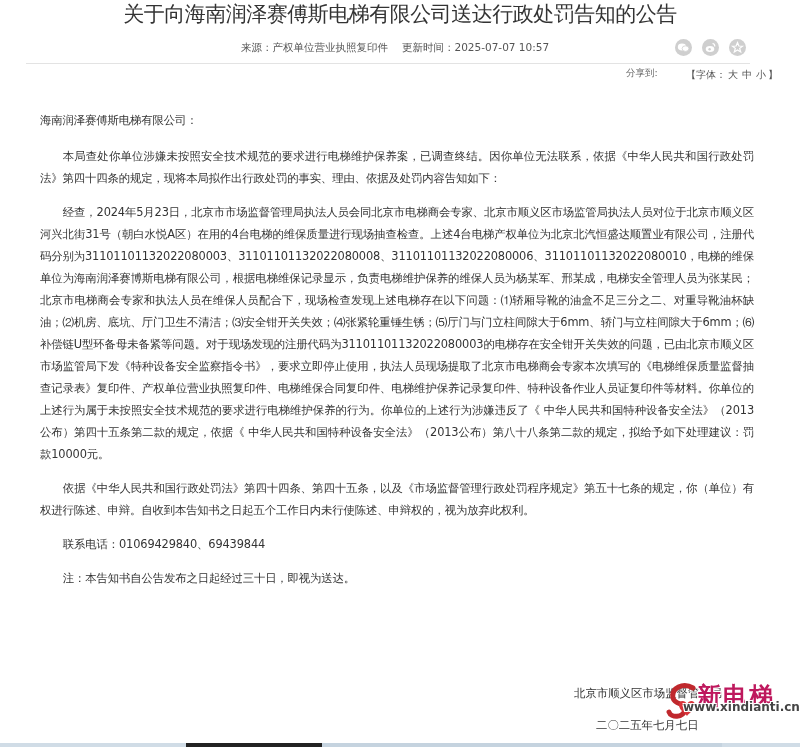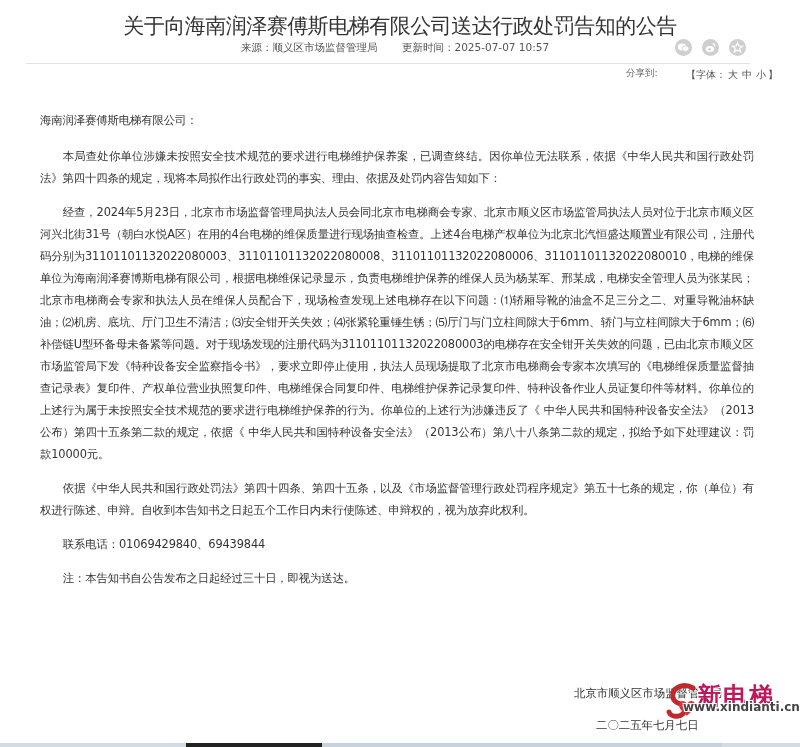--- a/index.html
+++ b/index.html
@@ -10,21 +10,21 @@
     body {
       width: 800px;
       height: 747px;
       position: relative;
       overflow: hidden;
       font-family: "DejaVu Sans", "Liberation Sans", sans-serif;
       color: #333333;
     }
     .title {
       position: absolute;
-      top: 12px;
+      top: 0;
       left: 0;
       width: 800px;
       text-align: center;
       font-size: 21px;
       color: #333333;
       letter-spacing: -0.5px;
       line-height: 28px;
     }
     .meta-row {
       position: absolute;
@@ -191,21 +191,21 @@
       height: 4px;
       background: #c5d3df;
     }
   </style>
 </head>
 <body>
 
 <div class="title">关于向海南润泽赛傅斯电梯有限公司送达行政处罚告知的公告</div>
 
 <div class="meta-row">
-  <span class="meta-source">来源：顺义区市场监督管理局</span>
+  <span class="meta-source">来源：产权单位营业执照复印件</span>
   <span class="meta-time">更新时间：2025-07-07 10:57</span>
   <span class="share-label">分享到:</span>
   <span class="share-icon share-wechat">
     <svg width="17" height="17" viewBox="0 0 17 17">
       <ellipse cx="7" cy="8" rx="4.2" ry="3.4" fill="#ffffff"></ellipse>
       <ellipse cx="10.5" cy="9.6" rx="3.4" ry="2.8" fill="#ffffff" stroke="#cfcfcf" stroke-width="0.8"></ellipse>
     </svg>
   </span>
   <span class="share-icon share-weibo">
     <svg width="17" height="17" viewBox="0 0 17 17">

